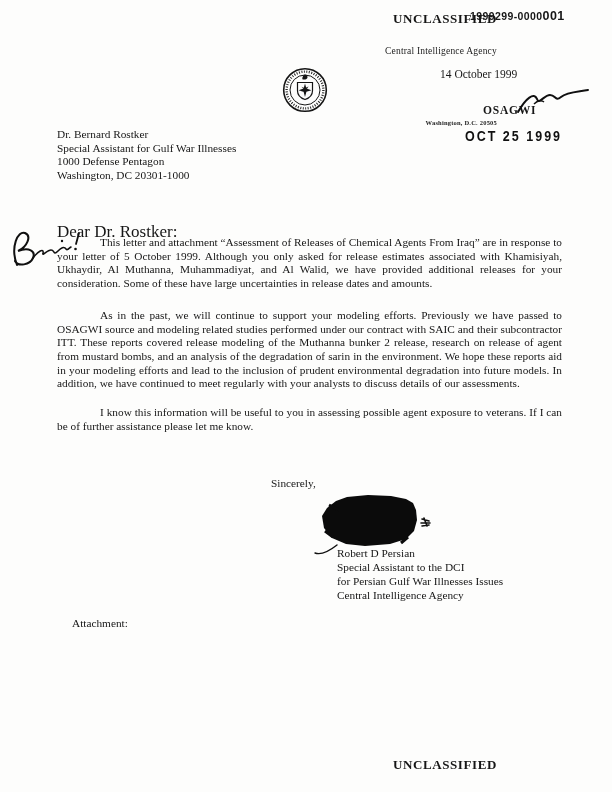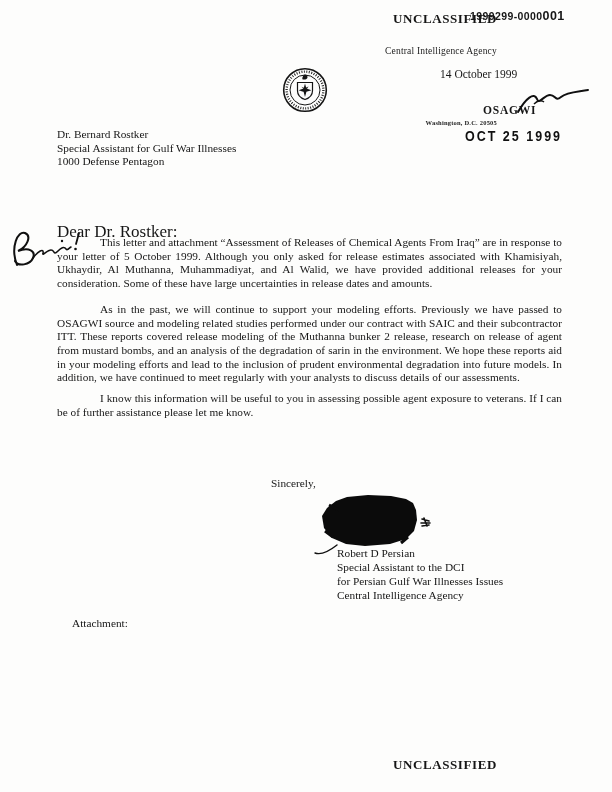--- a/index.html
+++ b/index.html
@@ -13,22 +13,22 @@
   .letterhead-name{font-size:9.5px;letter-spacing:0.2px;color:#1b1b1b;}
   .letterhead-loc{font-size:6.5px;font-weight:600;letter-spacing:0.2px;color:#222;}
   .letter-date{font-size:11.5px;}
   .osagwi-stamp{font-size:11.5px;font-weight:600;letter-spacing:0.8px;}
   .date-stamp{font-family:"Liberation Sans", sans-serif;font-weight:700;font-size:12.5px;
               letter-spacing:2px;transform:scaleY(1.12);transform-origin:left top;color:#101010;}
   .recipient div{font-size:11.3px;line-height:13.6px;}
   .salutation{font-size:17px;margin-top:10px;}
   .letter-body{width:505px;font-size:11.3px;line-height:13.7px;text-align:justify;}
   .letter-body p{margin:0;text-indent:43px;}
-  .letter-body p+p{margin-top:12px;}
-  .letter-body p.last{margin-top:7px;}
+  .letter-body p+p{margin-top:18px;}
+  .letter-body p.last{margin-top:15px;}
   .valediction{font-size:11.3px;}
   .sig-block div{font-size:11.3px;line-height:14px;}
   .attachment{font-size:11.3px;}
   svg{display:block;}
 </style>
 </head>
 <body>
 
 <div class="page">
 
@@ -59,20 +59,21 @@
       <path d="M4,24 C12,10 20,4 23,11 C25,17 30,7 36,7 C42,7 41,14 47,9 C53,4 63,4 74,2" fill="none" stroke="#101010" stroke-width="2" stroke-linecap="round"></path>
       <path d="M20,16 C24,12 28,12 30,14" fill="none" stroke="#101010" stroke-width="1.4"></path>
     </svg>
   </div>
   <div class="abs date-stamp" style="left:465px;top:129px;">OCT 25 1999</div>
 
   <div class="abs recipient" style="left:57px;top:128px;">
     <div>Dr. Bernard Rostker</div>
     <div>Special Assistant for Gulf War Illnesses</div>
     <div>1000 Defense Pentagon</div>
+    <div>Washington, DC 20301-1000</div>
   </div>
 
   <div class="abs salutation" style="left:57px;top:212px;">Dear Dr. Rostker:</div>
 
   <div class="abs" style="left:5px;top:223px;">
     <svg width="82" height="52" viewBox="0 0 82 52">
       <path d="M12,42 C5,24 13,7 20,10 C27,13 22,24 13,28 C24,24 31,28 28,35 C25,42 13,44 10,38" fill="none" stroke="#101010" stroke-width="2" stroke-linecap="round"></path>
       <path d="M28,35 C33,28 39,25 38,30 C37,34 42,27 46,27 C50,27 48,33 53,28 C56,25 59,23 61,26 C62,28 64,25 66,24" fill="none" stroke="#101010" stroke-width="1.6" stroke-linecap="round"></path>
       <circle cx="57" cy="18" r="1.2" fill="#101010"></circle>
       <path d="M74,10 L71,21" fill="none" stroke="#101010" stroke-width="1.8" stroke-linecap="round"></path>

